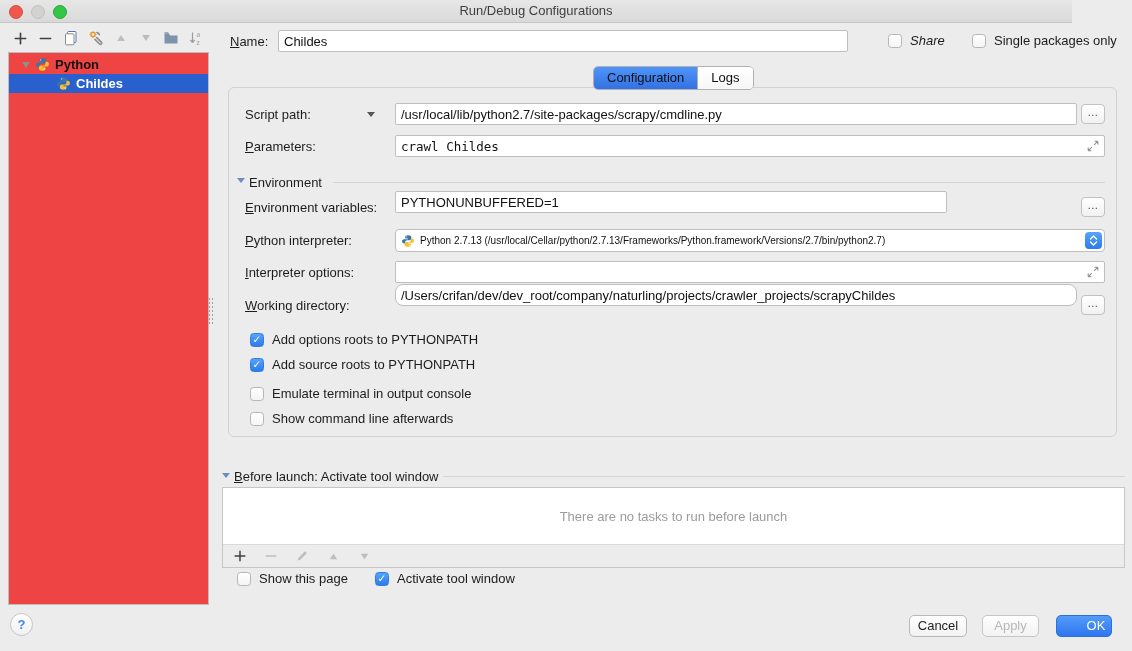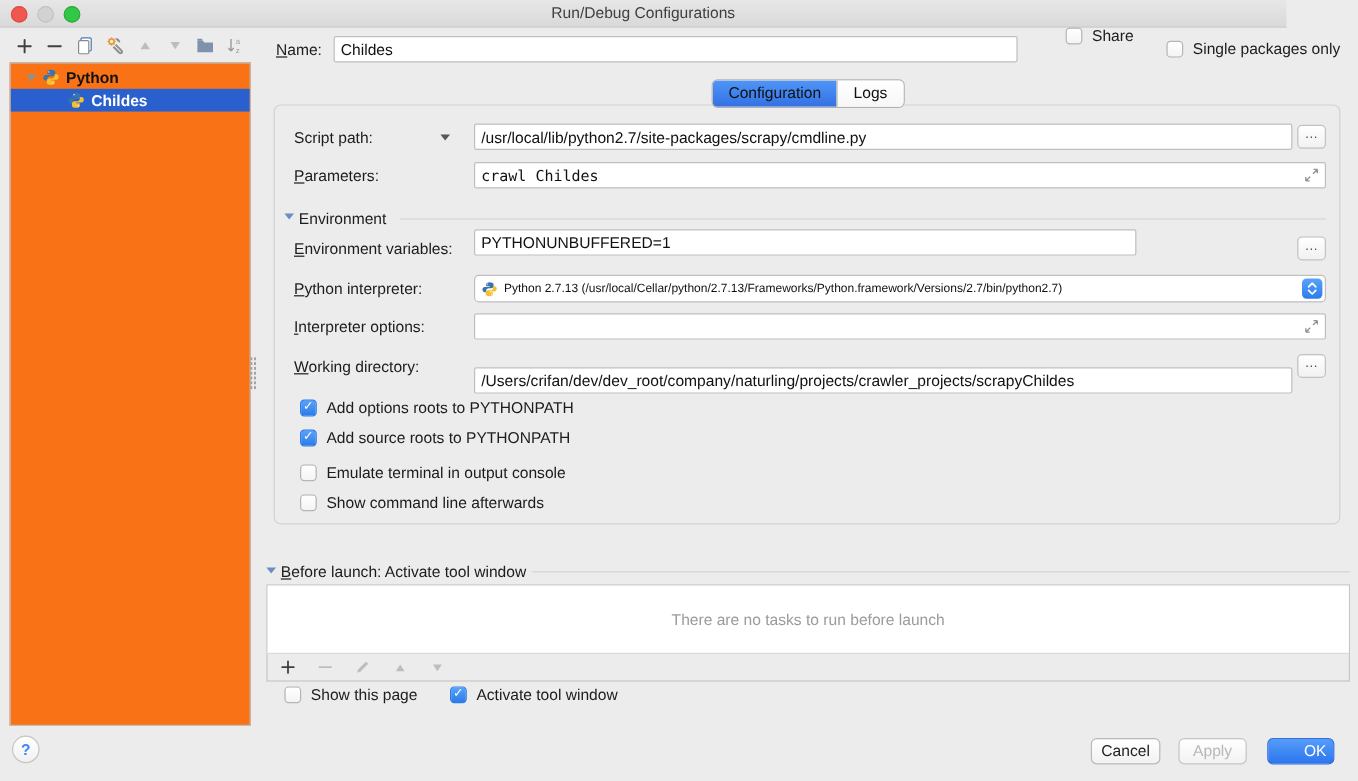--- a/index.html
+++ b/index.html
@@ -14,21 +14,21 @@
   .title{position:absolute;left:0;right:0;top:3px;text-align:center;font-size:13px;color:#3f3f3f;}
   .lights{position:absolute;left:9px;top:5px;display:flex;gap:8px;}
   .light{width:12px;height:12px;border-radius:50%;}
   .light.red{background:#f0574e;border:0.5px solid #dd4a42;}
   .light.gray{background:#d2d2d0;border:0.5px solid #c2c2c0;}
   .light.green{background:#33c748;border:0.5px solid #27aa38;}
   
   .main-toolbar{position:absolute;left:12px;top:28px;height:20px;display:flex;align-items:center;gap:8px;}
   .tbtn{width:17px;height:18px;display:flex;align-items:center;justify-content:center;}
   
-  .tree{position:absolute;left:8px;top:52px;width:201px;height:553px;background:#f97316;
+  .tree{position:absolute;left:8px;top:52px;width:201px;height:553px;background:#ef4444;
     border:1px solid #bdbdbd;box-sizing:border-box;padding-top:2px;}
   .trow{height:19px;display:flex;align-items:center;font-size:13px;font-weight:bold;color:#121212;gap:5px;box-sizing:border-box;}
   .trow .ticon{display:flex;align-items:center;}
   .trow.selected{background:#2a60cd;color:#fff;}
   .tri-down{width:0;height:0;border-left:4.5px solid transparent;border-right:4.5px solid transparent;border-top:6px solid #8f8f8f;}
   .tri-right{width:0;height:0;border-top:4.5px solid transparent;border-bottom:4.5px solid transparent;border-left:6px solid #8f8f8f;}
   .splitter{position:absolute;left:208px;top:297px;width:6px;height:28px;
     background-image:radial-gradient(#9f9f9f 0.8px,transparent 1px);background-size:3px 4px;}
   
   .lbl{position:absolute;font-size:13px;color:#1c1c1c;white-space:nowrap;line-height:18px;}
@@ -169,21 +169,21 @@
             <circle cx="9.9" cy="12.9" r=".6" fill="#fff"></circle>
           </svg>
         </span>
       <span>Childes</span>
     </div>
   </div>
   <div class="splitter"></div>
 
   <div class="lbl" style="left:230px;top:33px;"><span class="mn">N</span><span>ame:</span></div>
   <input class="field" style="left: 278px; top: 30px; width: 570px;" value="Childes">
-  <div class="chkrow" style="left:888px;top:22px;">
+  <div class="chkrow" style="left:888px;top:33px;font-style:italic;">
     <span class="chk"></span>
     <span>Share</span>
   </div>
   <div class="chkrow" style="left:972px;top:33px;">
     <span class="chk"></span>
     <span>Single packages only</span>
   </div>
 
   <div class="tabs">
     <div class="tab active">Configuration</div>
@@ -233,21 +233,21 @@
 
   <div class="lbl" style="left:245px;top:264px;"><span class="mn">I</span><span>nterpreter options:</span></div>
   <input class="field" style="left: 395px; top: 261px; width: 710px;" value="">
   <span class="growbtn" style="left:1086px;top:265px;">
       <svg width="12" height="12" viewBox="0 0 12 12" fill="none" stroke="#909090" stroke-width="1.1">
         <path d="M7.2 4.8L10.8 1.2M10.8 1.2H7.6M10.8 1.2v3.2M4.8 7.2L1.2 10.8M1.2 10.8h3.2M1.2 10.8V7.6"></path>
       </svg>
     </span>
 
   <div class="lbl" style="left:245px;top:297px;"><span class="mn">W</span><span>orking directory:</span></div>
-  <input class="field" style="left: 395px; top: 306px; width: 682px;" value="/Users/crifan/dev/dev_root/company/naturling/projects/crawler_projects/scrapyChildes">
+  <input class="field" style="left: 395px; top: 284px; width: 682px; border-radius: 8px;" value="/Users/crifan/dev/dev_root/company/naturling/projects/crawler_projects/scrapyChildes">
   <div class="browse" style="left:1081px;top:295px;">...</div>
 
   <div class="chkrow" style="left:250px;top:332px;">
     <span class="chk checked">
         <span class="tick">✓</span>
       </span>
     <span>Add options roots to PYTHONPATH</span>
   </div>
   <div class="chkrow" style="left:250px;top:357px;">
     <span class="chk checked">

